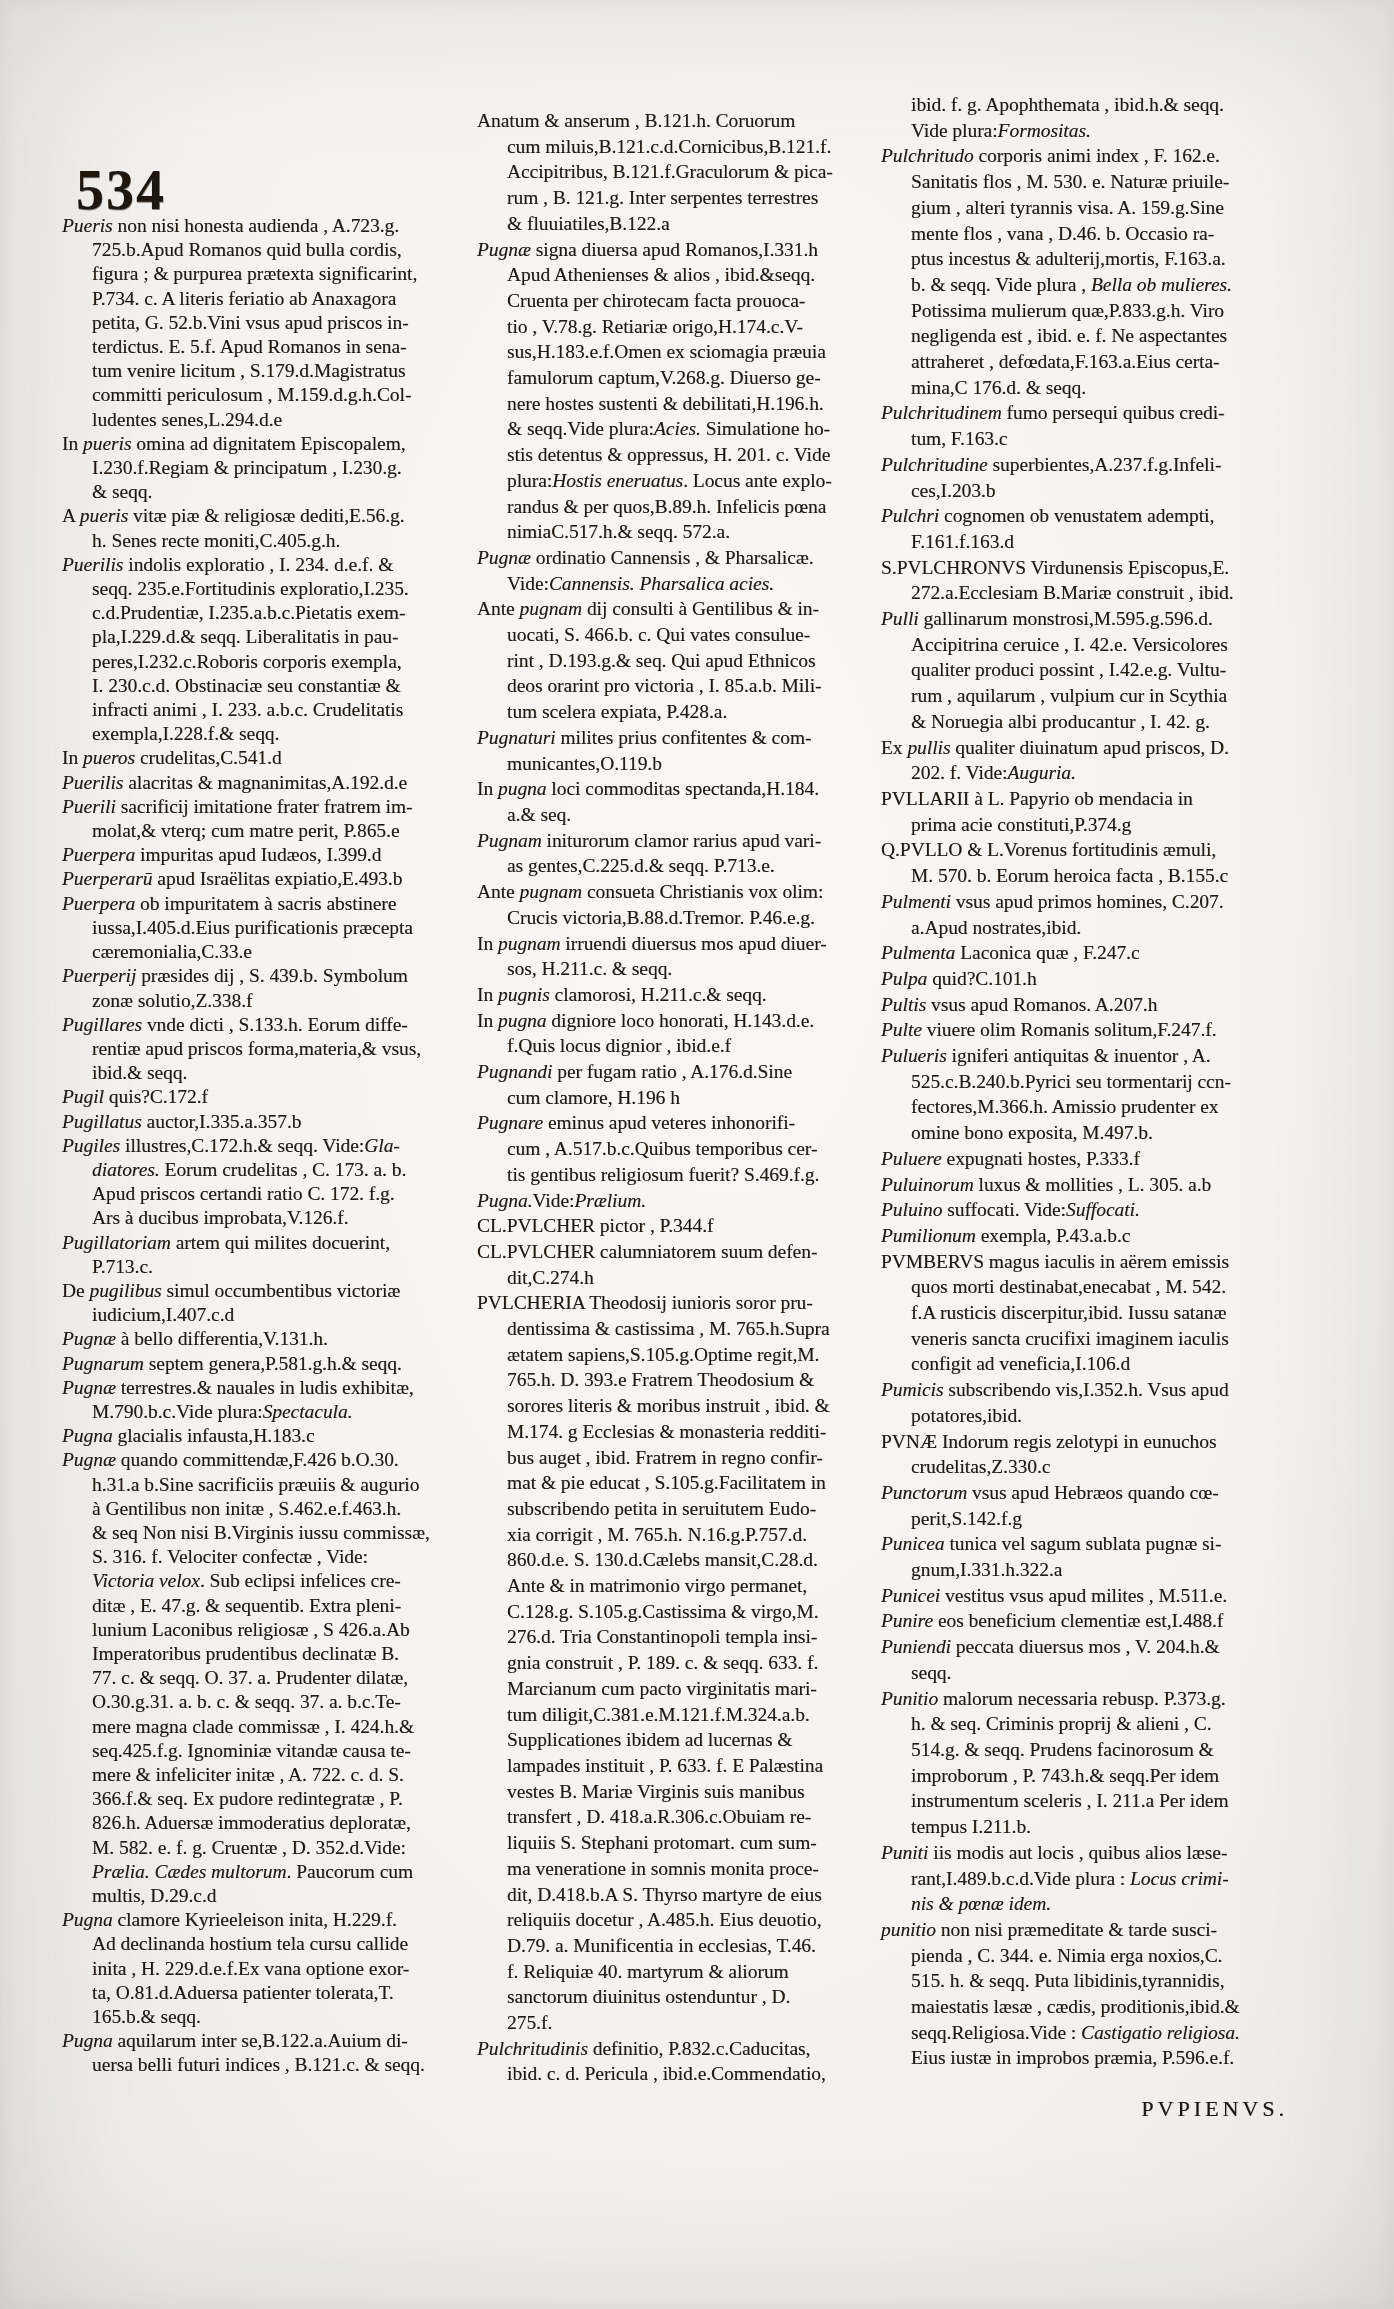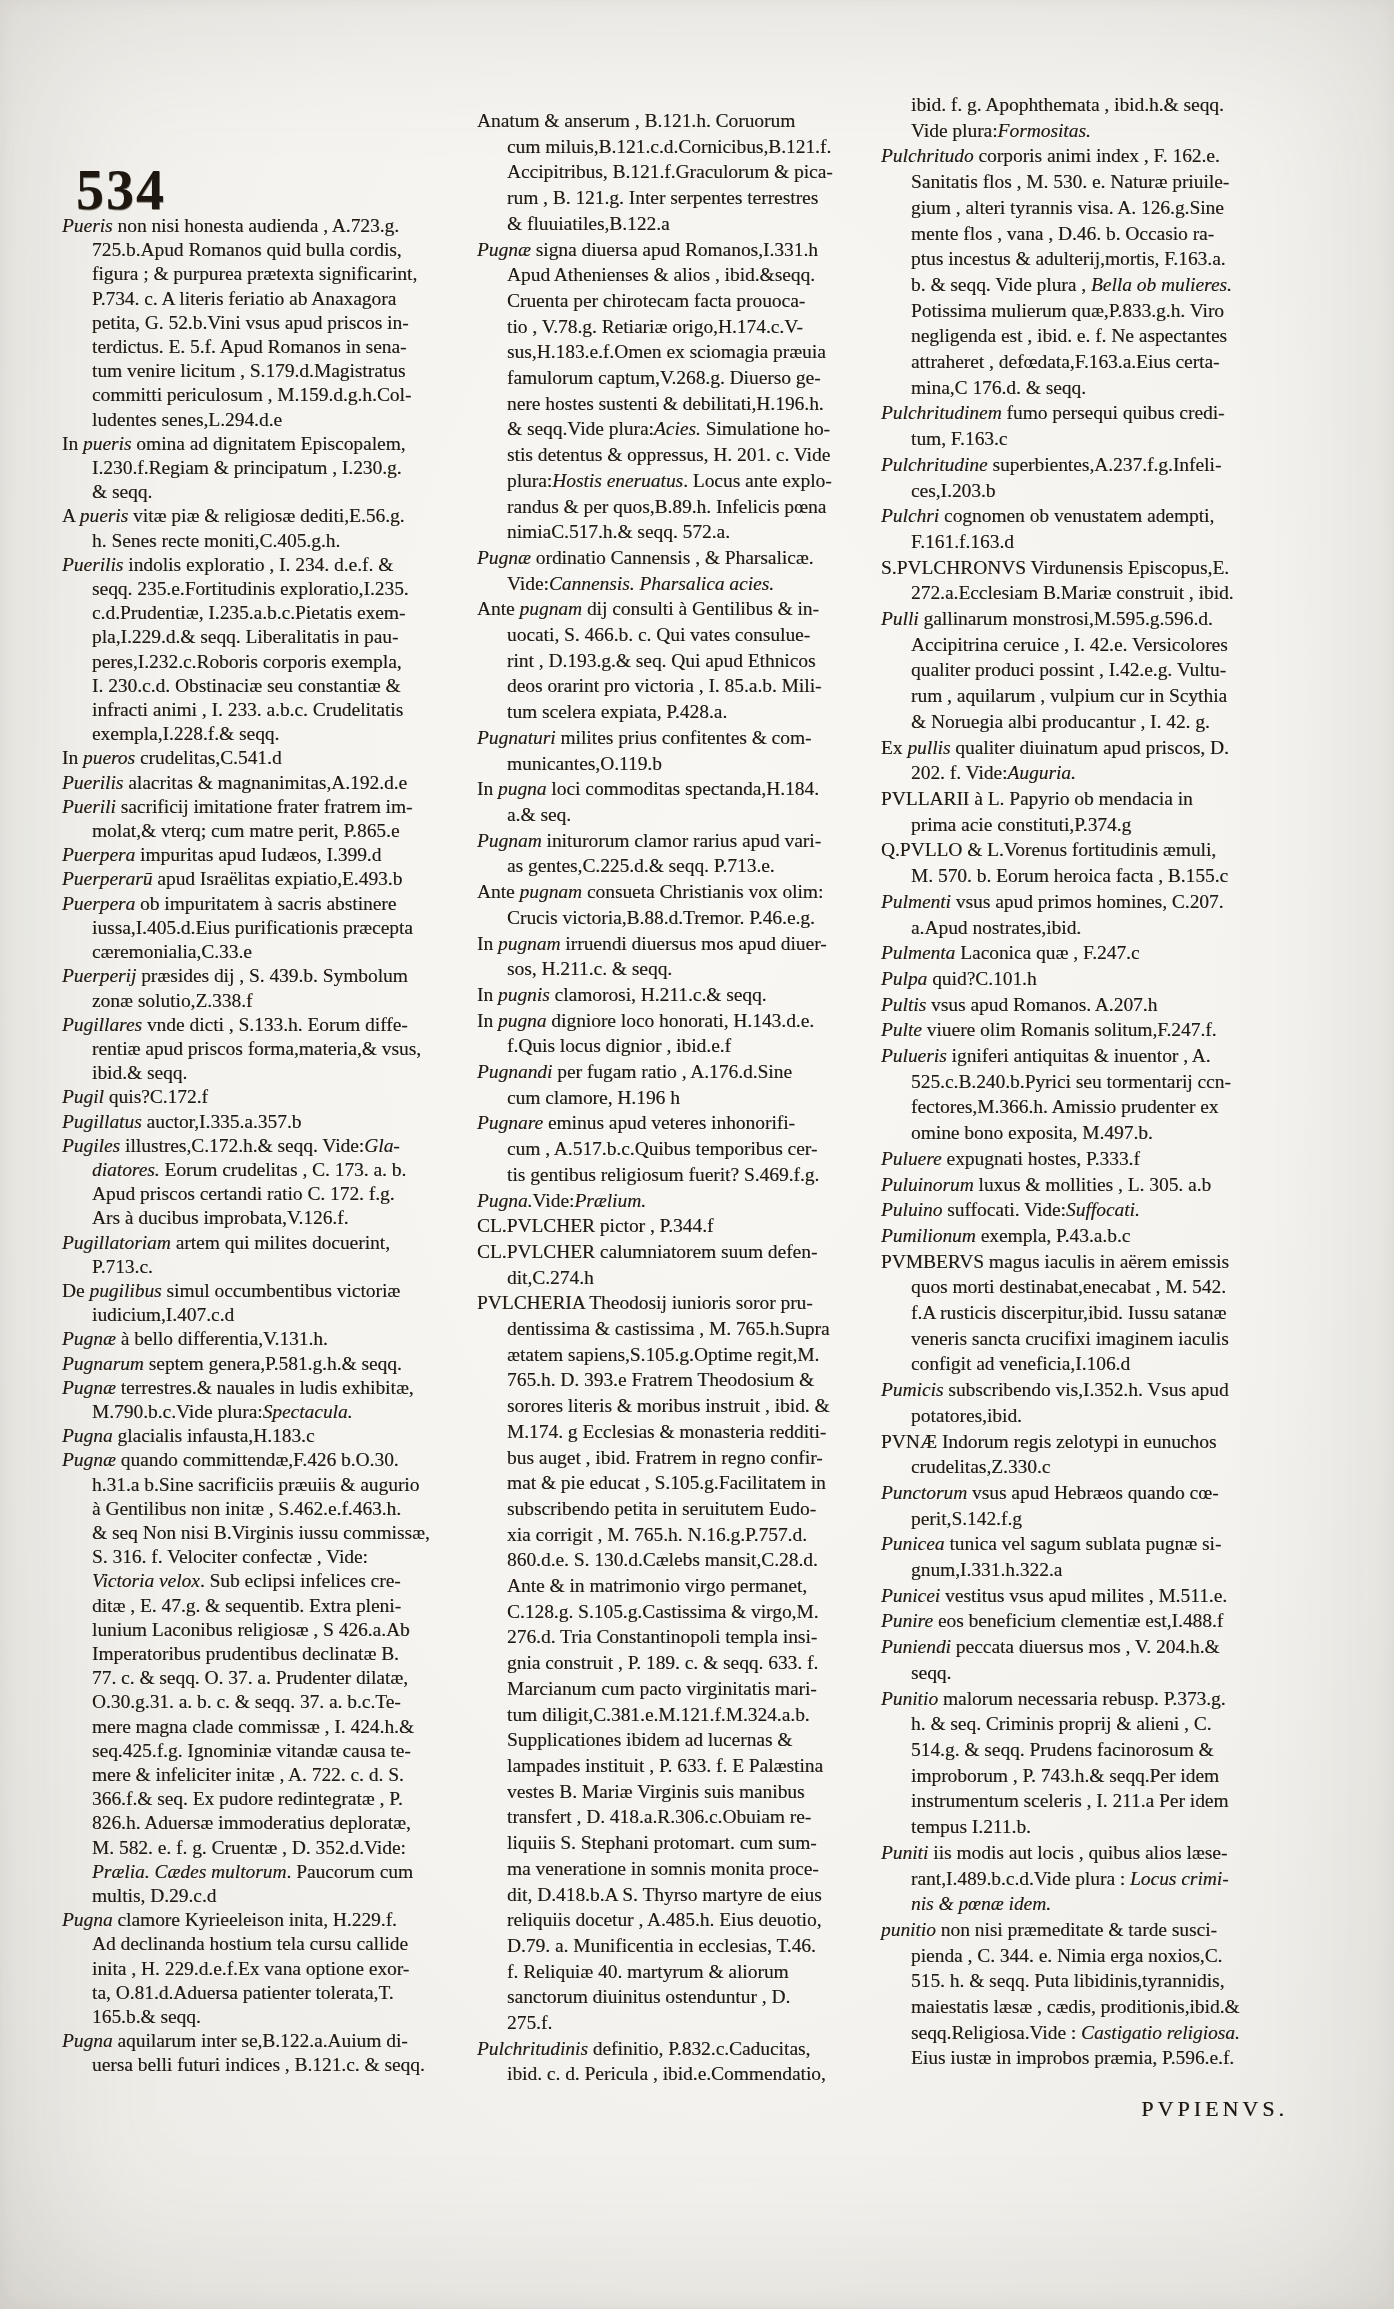--- a/index.html
+++ b/index.html
@@ -213,21 +213,21 @@
       <div class="line ind"><span>275.f.</span></div>
       <div class="line"><span class="it">Pulchritudinis</span><span> definitio, P.832.c.Caducitas,</span></div>
       <div class="line ind"><span>ibid. c. d. Pericula , ibid.e.Commendatio,</span></div>
     </div>
 
   <div class="col" id="col3">
       <div class="line ind"><span>ibid. f. g. Apophthemata , ibid.h.&amp; seqq.</span></div>
       <div class="line ind"><span>Vide plura:</span><span class="it">Formositas.</span></div>
       <div class="line"><span class="it">Pulchritudo</span><span> corporis animi index , F. 162.e.</span></div>
       <div class="line ind"><span>Sanitatis flos , M. 530. e. Naturæ priuile-</span></div>
-      <div class="line ind"><span>gium , alteri tyrannis visa. A. 126.g.Sine</span></div>
+      <div class="line ind"><span>gium , alteri tyrannis visa. A. 159.g.Sine</span></div>
       <div class="line ind"><span>mente flos , vana , D.46. b. Occasio ra-</span></div>
       <div class="line ind"><span>ptus incestus &amp; adulterij,mortis, F.163.a.</span></div>
       <div class="line ind"><span>b. &amp; seqq. Vide plura , </span><span class="it">Bella ob mulieres.</span></div>
       <div class="line ind"><span>Potissima mulierum quæ,P.833.g.h. Viro</span></div>
       <div class="line ind"><span>negligenda est , ibid. e. f. Ne aspectantes</span></div>
       <div class="line ind"><span>attraheret , defœdata,F.163.a.Eius certa-</span></div>
       <div class="line ind"><span>mina,C 176.d. &amp; seqq.</span></div>
       <div class="line"><span class="it">Pulchritudinem</span><span> fumo persequi quibus credi-</span></div>
       <div class="line ind"><span>tum, F.163.c</span></div>
       <div class="line"><span class="it">Pulchritudine</span><span> superbientes,A.237.f.g.Infeli-</span></div>

